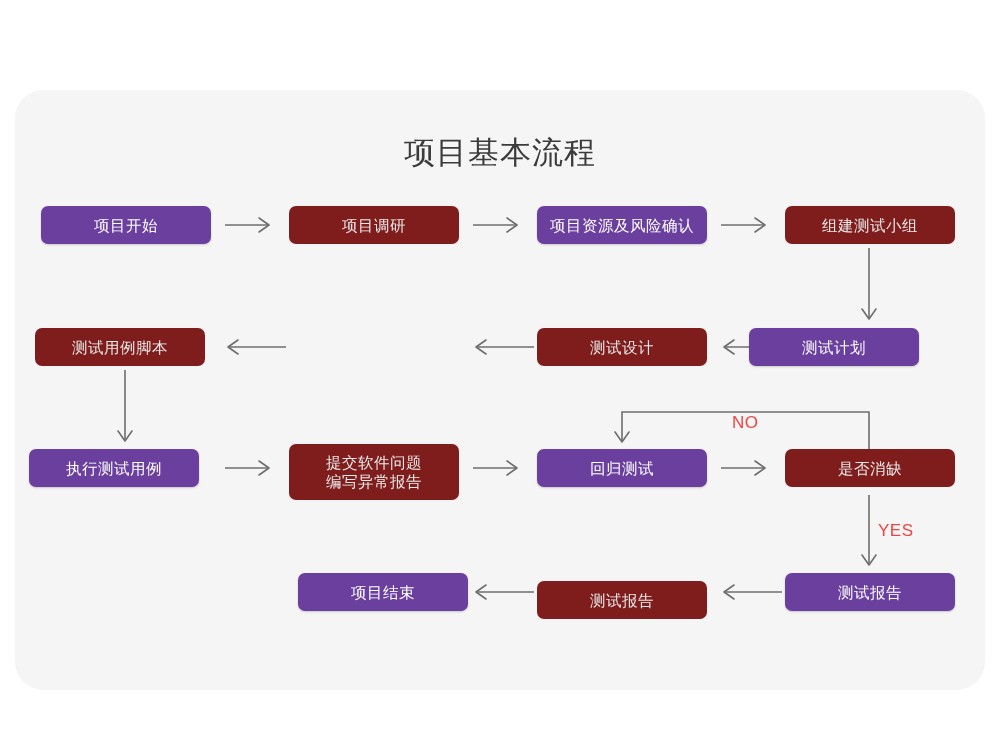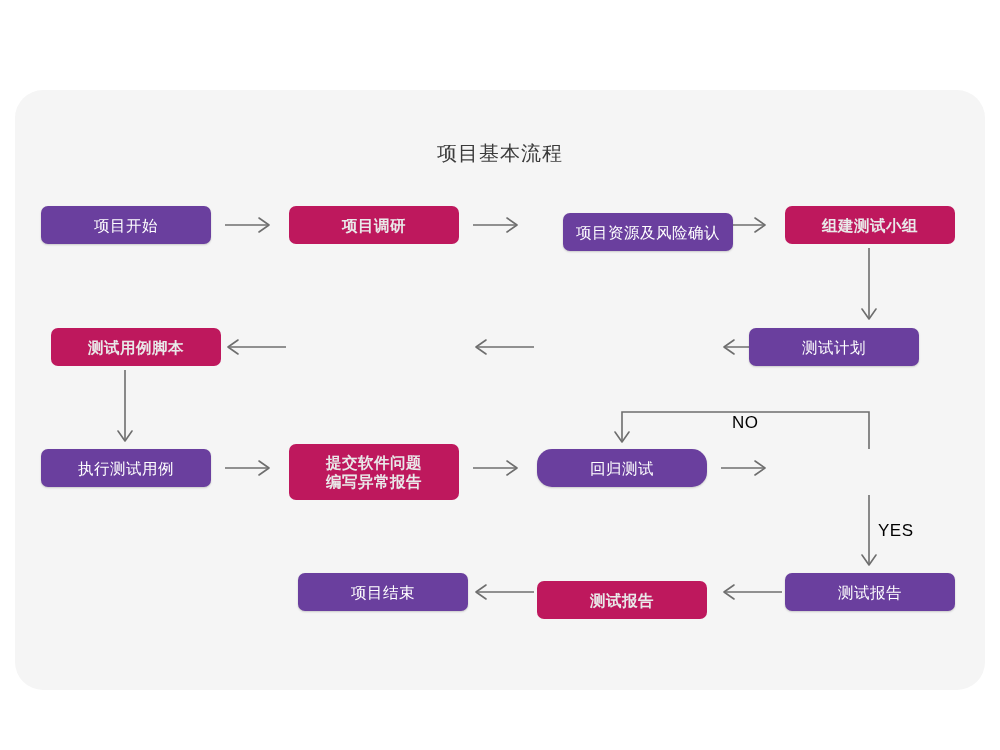--- a/index.html
+++ b/index.html
@@ -32,21 +32,21 @@
     border-radius: 28px;
   }
 
   
   #chart-title {
     position: absolute;
     left: 0;
     top: 133px;
     width: 1000px;
     text-align: center;
-    font-size: 20px;
+    font-size: 31px;
     font-weight: 400;
     color: #3b3b3b;
     letter-spacing: 1px;
     line-height: 40px;
   }
 
   
   #connectors {
     position: absolute;
     left: 0;
@@ -83,36 +83,35 @@
     letter-spacing: 0.5px;
     box-sizing: border-box;
     user-select: none;
   }
   .node.purple {
     background: #6a3f9e;
     color: #ffffff;
     box-shadow: 0 1px 2px rgba(0,0,0,0.18);
   }
   .node.gray {
-    background: #be185d;
+    background: #7f1d1d;
     color: #e9e9e9;
-    font-weight: bold;
   }
   .node.tall {
     height: 56px;
   }
   .node .label {
     white-space: pre-line;
   }
 
   
   .edge-label {
     position: absolute;
     font-size: 17px;
-    color: #000000;
+    color: #ef4444;
     letter-spacing: 0.5px;
     user-select: none;
   }
 </style>
 </head>
 <body>
 
 <div id="canvas">
 
   <div id="panel"></div>
@@ -193,43 +192,49 @@
   <div class="edge-label" style="left:732px; top:413px;">NO</div>
 
   <div class="edge-label" style="left:878px; top:521px;">YES</div>
 
   <div class="node purple" style="left:41px;  top:206px;">
     <span class="label">项目开始</span>
   </div>
   <div class="node gray" style="left:289px; top:206px;">
     <span class="label">项目调研</span>
   </div>
-  <div class="node purple" style="left:563px; top:206px;margin-top:7px;">
+  <div class="node purple" style="left:537px; top:206px;">
     <span class="label">项目资源及风险确认</span>
   </div>
   <div class="node gray" style="left:785px; top:206px;">
     <span class="label">组建测试小组</span>
   </div>
 
-  <div class="node gray" style="left:51px;  top:328px;">
+  <div class="node gray" style="left:35px;  top:328px;">
     <span class="label">测试用例脚本</span>
+  </div>
+  <div class="node gray" style="left:537px; top:328px;">
+    <span class="label">测试设计</span>
   </div>
   <div class="node purple" style="left:749px; top:328px;">
     <span class="label">测试计划</span>
   </div>
 
-  <div class="node purple" style="left:41px;  top:449px;font-family:Liberation Serif, serif;">
+  <div class="node purple" style="left:29px;  top:449px;font-family:Liberation Serif, serif;">
     <span class="label">执行测试用例</span>
   </div>
   <div class="node gray tall" style="left:289px; top:444px;">
     <span class="label">提交软件问题
 编写异常报告</span>
   </div>
-  <div class="node purple" style="left:537px; top:449px;border-radius:15px;">
+  <div class="node purple" style="left:537px; top:449px;">
     <span class="label">回归测试</span>
+  </div>
+  <div class="node gray" style="left:785px; top:449px;">
+    <span class="label">是否消缺</span>
   </div>
 
   <div class="node purple" style="left:289px; top:573px;margin-left:9px;">
     <span class="label">项目结束</span>
   </div>
   <div class="node gray" style="left:537px; top:573px;margin-top:8px;">
     <span class="label">测试报告</span>
   </div>
   <div class="node purple" style="left:785px; top:573px;">
     <span class="label">测试报告</span>

